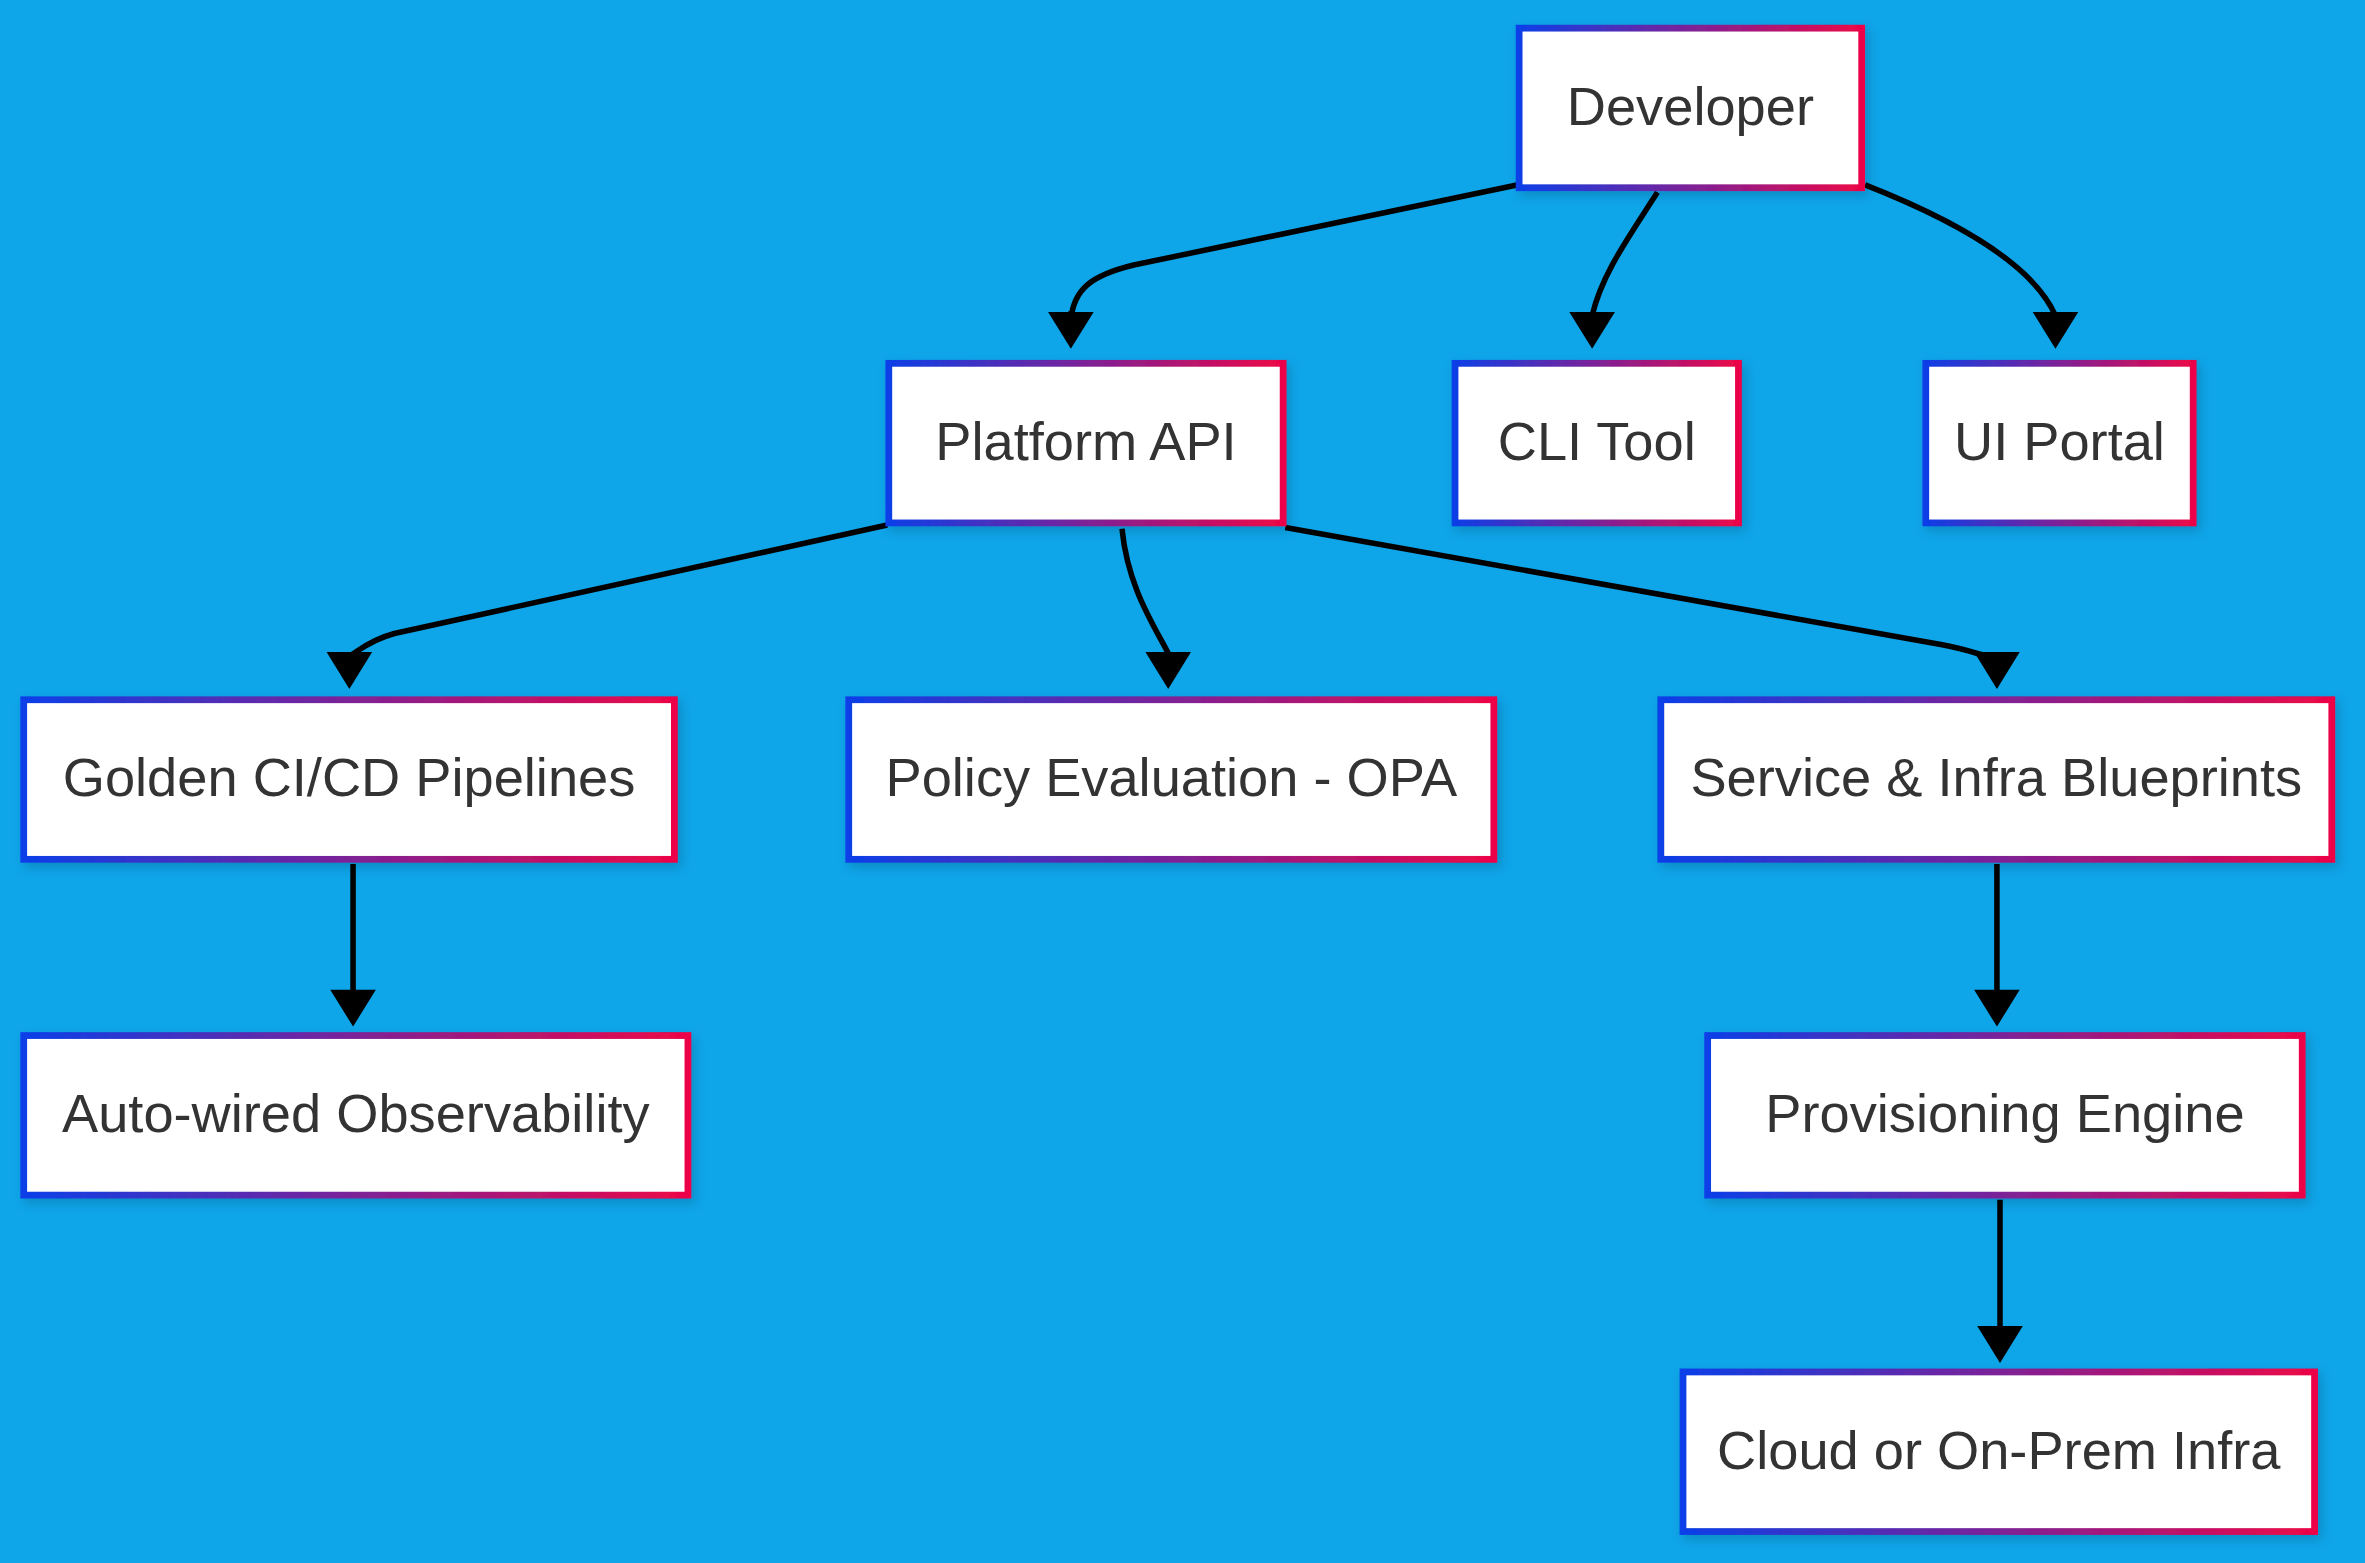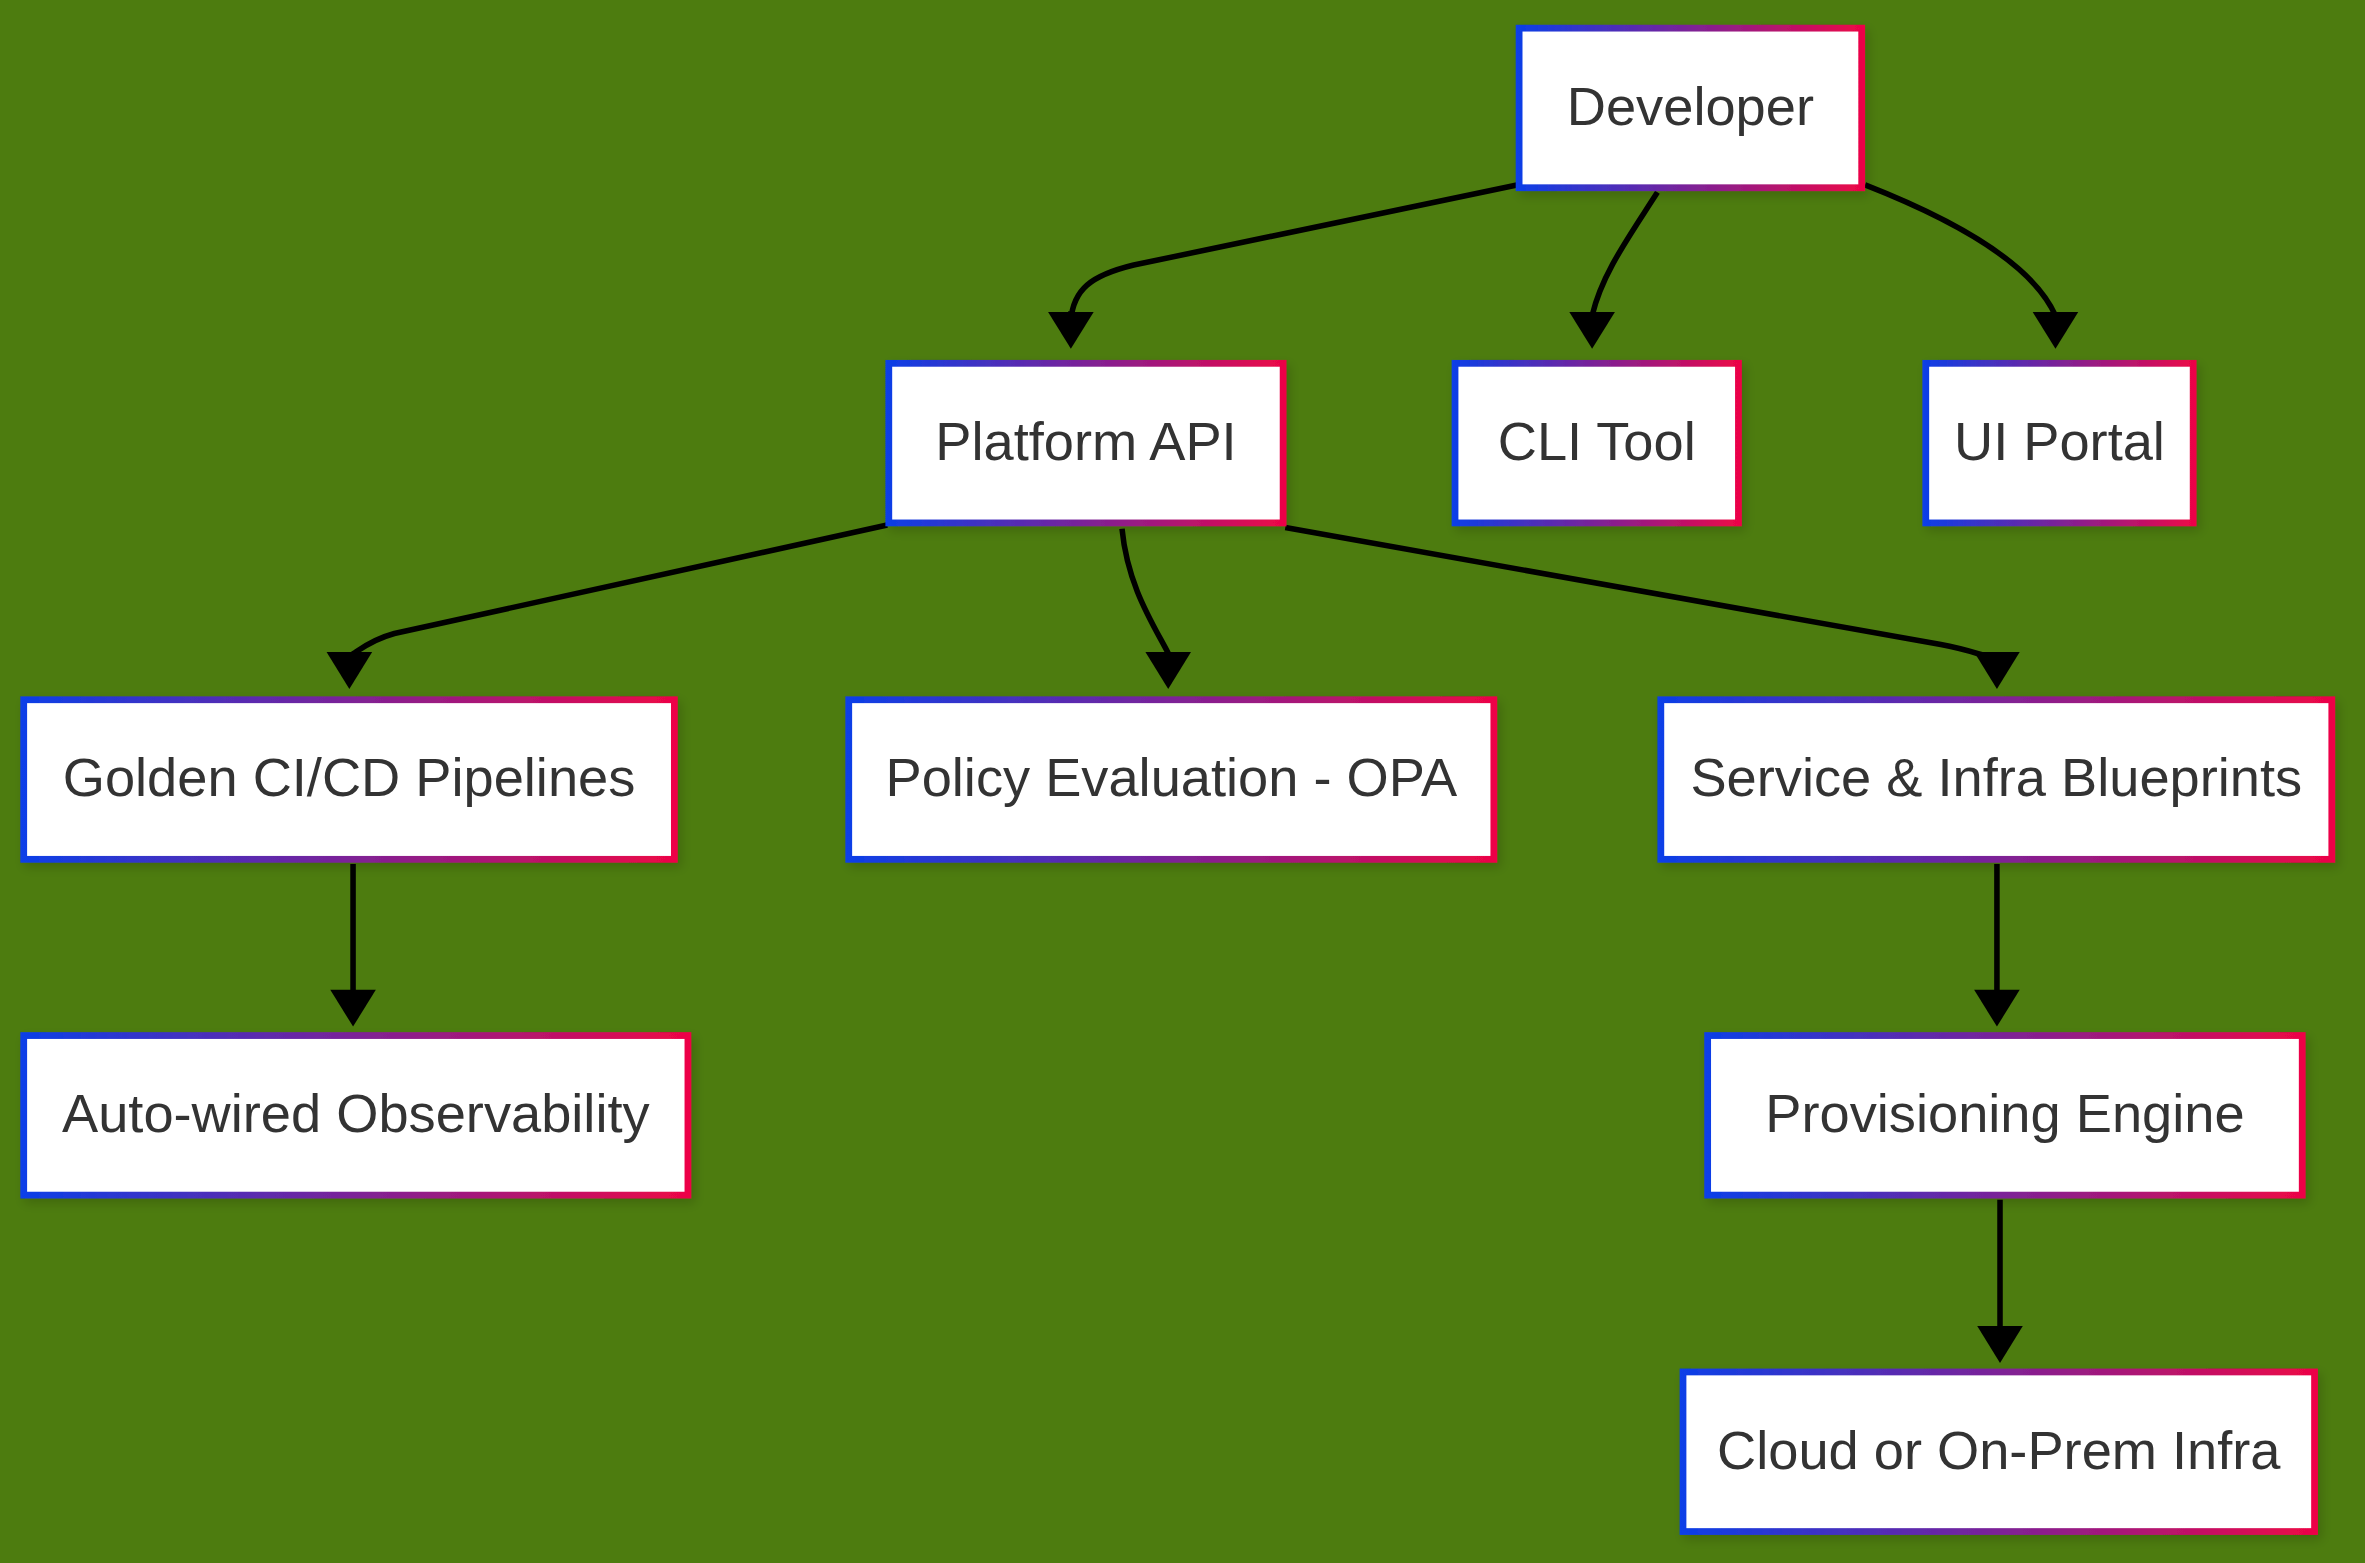--- a/index.html
+++ b/index.html
@@ -47,21 +47,21 @@
     stroke: none;
   }
   .node-fill-rect {
     fill: #ffffff;
     stroke: none;
   }
 </style>
 </head>
 <body>
 
-<div id="diagram-root" style="background: #4d7c0f;">
+<div id="diagram-root" style="background: #0ea5e9;">
   <svg class="flow-canvas" viewBox="0 0 3840 2538" xmlns="http://www.w3.org/2000/svg">
     <defs>
       <linearGradient id="nodeBorderGrad" x1="0" y1="0" x2="1" y2="0">
         <stop id="gradStopFrom" offset="0%" stop-color="#0b3fe8"></stop>
         <stop id="gradStopTo" offset="100%" stop-color="#ee0546"></stop>
       </linearGradient>
       <filter id="nodeShadow" x="-20%" y="-20%" width="150%" height="160%">
         <feDropShadow dx="6" dy="8" stdDeviation="9" flood-color="#000000" flood-opacity="0.16"></feDropShadow>
       </filter>
     </defs>

